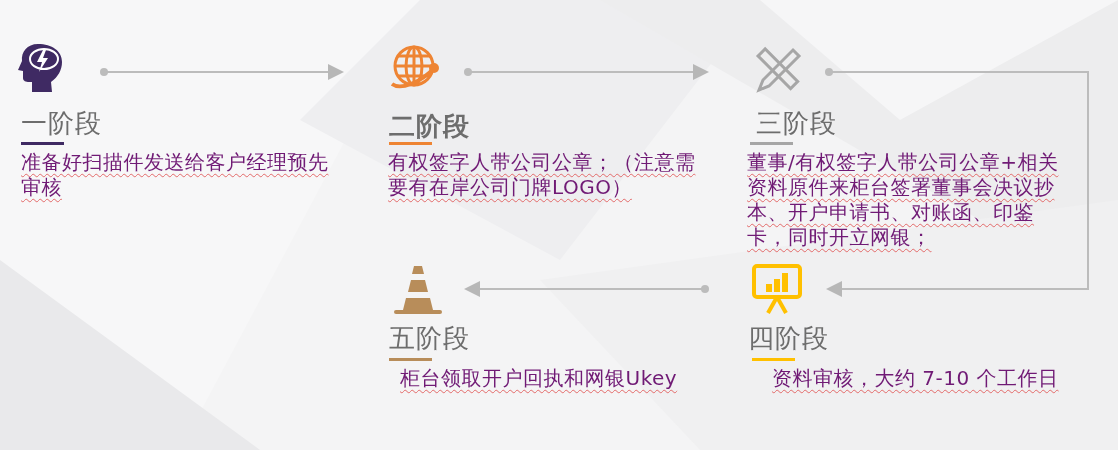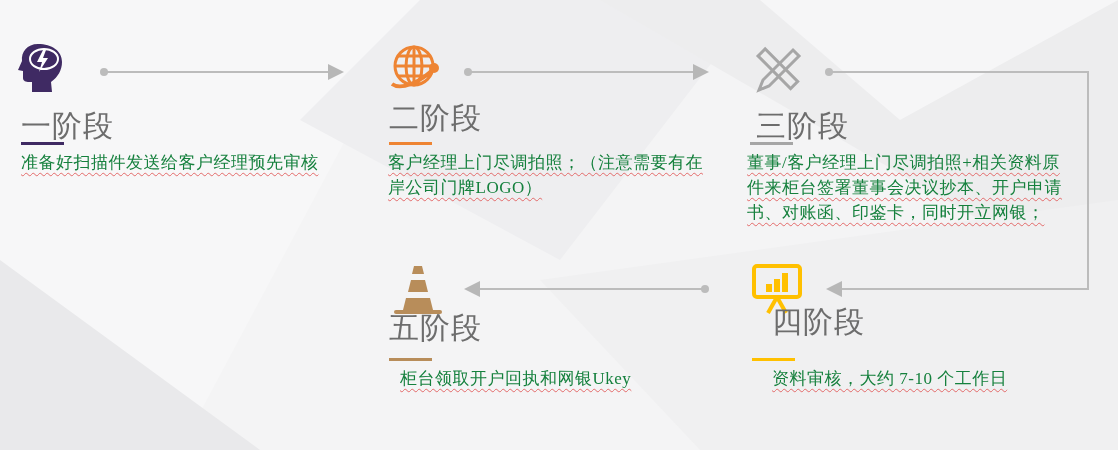--- a/index.html
+++ b/index.html
@@ -6,29 +6,28 @@
   body {
     width: 1118px; height: 450px; overflow: hidden; position: relative;
     background: #f4f4f5;
     font-family: "DejaVu Sans", "Liberation Sans", sans-serif;
   }
   .bg { position: absolute; inset: 0; }
   .stage { position: absolute; }
   .icon { position: absolute; width: 50px; height: 50px; }
   .title {
     position: absolute; font-family: "DejaVu Serif", "Liberation Serif", serif;
-    font-size: 30px; color: #6d6d6d; letter-spacing: 1px; white-space: nowrap;
+    font-size: 26px; color: #6d6d6d; letter-spacing: 1px; white-space: nowrap;
   }
   .bar { position: absolute; width: 43px; height: 3px; }
   .desc {
-    position: absolute; font-size: 17px; line-height: 25px; color: #15803d;
+    position: absolute; font-size: 20px; line-height: 25px; color: #701a75;
     letter-spacing: 0.5px;
     text-decoration: underline wavy #e36a6a; text-decoration-thickness: 1px;
     text-underline-offset: 4px;
-    font-family: Liberation Serif, serif;
   }
   .conn { position: absolute; }
 </style>
 </head>
 <body>
 
 <svg class="bg" width="1118" height="450">
   <polygon points="0,0 420,0 180,450 0,450" fill="#f7f7f8"></polygon>
   <polygon points="420,0 760,0 560,260 300,120" fill="#eeeef0"></polygon>
   <polygon points="600,0 1118,0 1118,300" fill="#ededee"></polygon>
@@ -74,54 +73,54 @@
       <circle cx="24" cy="22" r="19"></circle>
       <ellipse cx="24" cy="22" rx="8" ry="19"></ellipse>
       <line x1="24" y1="3" x2="24" y2="41"></line>
       <line x1="5" y1="22" x2="43" y2="22"></line>
       <line x1="8" y1="12" x2="40" y2="12"></line>
       <line x1="8" y1="32" x2="40" y2="32"></line>
     </g>
     <path d="M2 40 C10 46 30 40 46 22" fill="none" stroke="#ee8433" stroke-width="4"></path>
     <circle cx="44" cy="24" r="5" fill="#ee8433"></circle>
   </svg>
-  <div class="title" style="left:389px;top:98px;">二阶段</div>
+  <div class="title" style="left:389px;top:109px;font-weight:bold;">二阶段</div>
   <div class="bar" style="left:389px;top:142px;background:#ee8433;"></div>
-  <div class="desc" style="left:388px;top:150px;width:320px;">客户经理上门尽调拍照；（注意需要有在岸公司门牌LOGO）</div>
+  <div class="desc" style="left:388px;top:150px;width:320px;">有权签字人带公司公章；（注意需要有在岸公司门牌LOGO）</div>
 </div>
 
 <div class="stage">
   <svg class="icon" style="left:755px;top:46px;" viewBox="0 0 50 50">
     <g fill="none" stroke="#a6a6a6" stroke-width="3">
       <rect x="18" y="-2" width="10" height="46" transform="rotate(-45 25 22)"></rect>
       <path d="M38 4 L44 10 L14 40 L4 44 L8 34 Z"></path>
     </g>
   </svg>
   <div class="title" style="left:748px;top:106px;margin-left:8px;">三阶段</div>
   <div class="bar" style="left:750px;top:142px;background:#a6a6a6;"></div>
-  <div class="desc" style="left:747px;top:150px;width:320px;">董事/客户经理上门尽调拍照+相关资料原件来柜台签署董事会决议抄本、开户申请书、对账函、印鉴卡，同时开立网银；</div>
+  <div class="desc" style="left:747px;top:150px;width:320px;">董事/有权签字人带公司公章+相关资料原件来柜台签署董事会决议抄本、开户申请书、对账函、印鉴卡，同时开立网银；</div>
 </div>
 
 <div class="stage">
   <svg class="icon" style="left:752px;top:264px;" viewBox="0 0 50 50">
     <rect x="2" y="2" width="46" height="31" rx="3" fill="none" stroke="#ffc000" stroke-width="4"></rect>
     <rect x="14" y="20" width="6" height="8" fill="#ffc000"></rect>
     <rect x="22" y="15" width="6" height="13" fill="#ffc000"></rect>
     <rect x="30" y="9" width="6" height="19" fill="#ffc000"></rect>
     <line x1="25" y1="33" x2="16" y2="49" stroke="#ffc000" stroke-width="4"></line>
     <line x1="25" y1="33" x2="34" y2="49" stroke="#ffc000" stroke-width="4"></line>
   </svg>
-  <div class="title" style="left:748px;top:302px;margin-left:24px;">四阶段</div>
+  <div class="title" style="left:748px;top:321px;">四阶段</div>
   <div class="bar" style="left:752px;top:358px;background:#ffc000;"></div>
   <div class="desc" style="left:772px;top:366px;width:340px;">资料审核，大约 7-10 个工作日</div>
 </div>
 
 <div class="stage">
   <svg class="icon" style="left:393px;top:266px;" viewBox="0 0 50 50">
     <path d="M21 0 L29 0 L31 8 L19 8 Z" fill="#b88d5a"></path>
     <path d="M18 14 L32 14 L35 26 L15 26 Z" fill="#b88d5a"></path>
     <path d="M13 32 L37 32 L40 44 L10 44 Z" fill="#b88d5a"></path>
     <rect x="1" y="44" width="48" height="4" rx="2" fill="#b88d5a"></rect>
   </svg>
-  <div class="title" style="left:389px;top:308px;">五阶段</div>
+  <div class="title" style="left:389px;top:321px;">五阶段</div>
   <div class="bar" style="left:389px;top:358px;background:#b88d5a;"></div>
   <div class="desc" style="left:400px;top:366px;width:320px;">柜台领取开户回执和网银Ukey</div>
 </div>
 
 </body></html>

